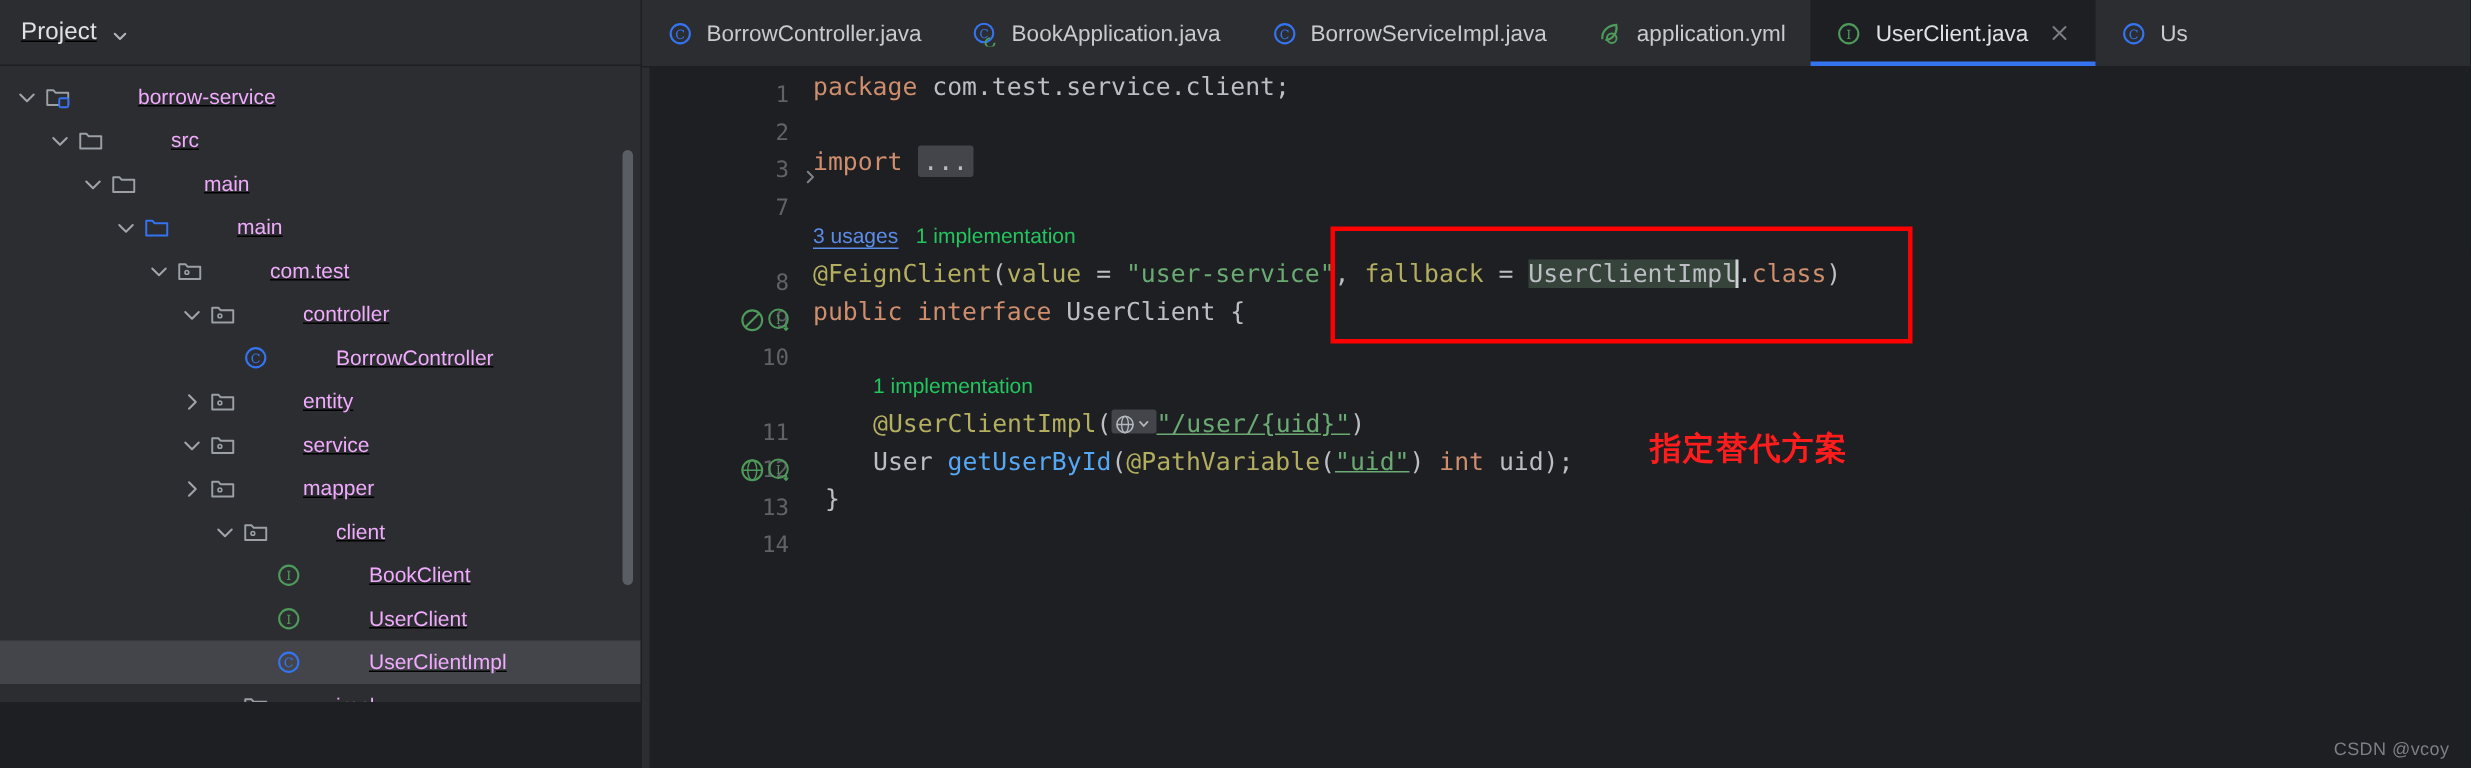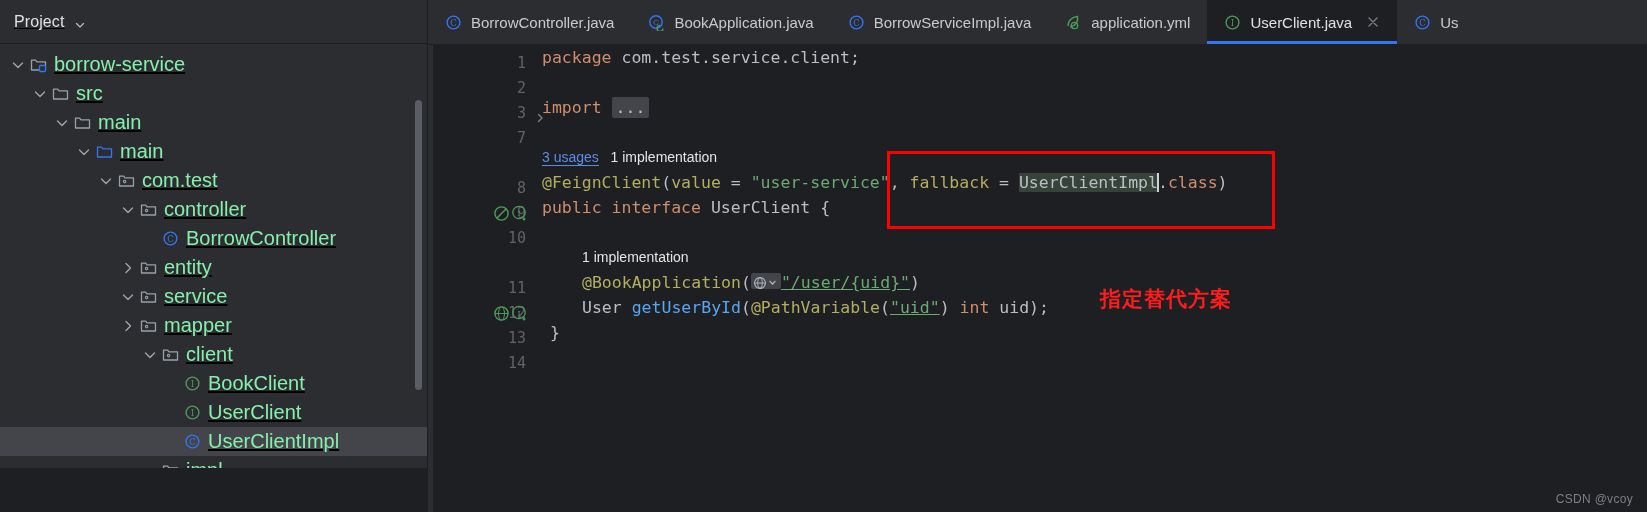--- a/index.html
+++ b/index.html
@@ -79,23 +79,24 @@
   .node-icon {
     width: 17px;
     height: 17px;
     flex: 0 0 17px;
     margin-right: 7px;
     position: relative;
     top: 0px;
   }
   .node-icon svg { display: block; }
   .node-label {
-    color: #86efac;
-    font-size: 20px;
+    color: #f0abfc;
+    font-size: 14px;
     line-height: 17px;
+    margin-left: 38px;
   }
   .sb-scroll {
     position: absolute;
     left: 415px;
     top: 100px;
     width: 7px;
     height: 290px;
     background: #5a5d63;
     border-radius: 4px;
   }
@@ -226,21 +227,21 @@
     font-size: 14px;
     font-family: "Liberation Sans", sans-serif;
     white-space: pre;
     color: #868a91;
   }
   .inlay .usages {
     color: #5a8ce8;
     border-bottom: 1px solid #5a8ce8;
     cursor: pointer;
   }
-  .inlay .impl { color: #e5e5e5; }
+  .inlay .impl { color: #22c55e; }
   .spacer { height: 25px; }
 
   
   .k   { color: #cf8e6d; }
   .anno{ color: #b3ae60; }  
   .str { color: #6aab73; }  
   .pn  { color: #bcbec4; }  
   .id  { color: #bcbec4; }
   .mth { color: #56a8f5; }  
   .typ { color: #bcbec4; }
@@ -656,21 +657,21 @@
         <div class="inlay"><span class="usages">3 usages</span><span>   </span><span class="impl">1 implementation</span></div>
 
         <div class="line"><span class="anno">@FeignClient</span><span class="pn">(</span><span class="anno">value</span><span class="pn"> = </span><span class="str">"user-service"</span><span class="pn">, </span><span class="anno">fallback</span><span class="pn"> = </span><span class="hl-ident"><span class="id">UserClientImpl</span></span><span class="caret"></span><span class="pn">.</span><span class="k">class</span><span class="pn">)</span></div>
 
         <div class="line"><span class="k">public</span><span class="pn"> </span><span class="k">interface</span><span class="pn"> </span><span class="typ">UserClient {</span></div>
 
         <div class="line"></div>
 
         <div class="inlay" style="padding-left:40px"><span class="impl">1 implementation</span></div>
 
-        <div class="line" style="padding-left:40px"><span class="anno">@BookApplication</span><span class="pn">(</span><span class="globe-inlay"><svg width="30" height="16" viewBox="0 0 30 16">
+        <div class="line" style="padding-left:40px"><span class="anno">@UserClientImpl</span><span class="pn">(</span><span class="globe-inlay"><svg width="30" height="16" viewBox="0 0 30 16">
                 <circle cx="9" cy="8" r="5.4" fill="none" stroke="#b4b8bf" stroke-width="1.1"></circle>
                 <ellipse cx="9" cy="8" rx="2.3" ry="5.4" fill="none" stroke="#b4b8bf" stroke-width=".9"></ellipse>
                 <path d="M3.7 8 H14.3" stroke="#b4b8bf" stroke-width=".9"></path>
                 <path d="M19 6.3 L21.5 9 L24 6.3" fill="none" stroke="#b4b8bf" stroke-width="1.2" stroke-linecap="round"></path>
               </svg></span><span class="str ul">"/user/{uid}"</span><span class="pn">)</span></div>
 
         <div class="line" style="padding-left:40px"><span class="typ">User</span><span class="pn"> </span><span class="mth">getUserById</span><span class="pn">(</span><span class="anno">@PathVariable</span><span class="pn">(</span><span class="str ul">"uid"</span><span class="pn">) </span><span class="k">int</span><span class="pn"> </span><span class="id">uid);</span></div>
 
         <div class="line" style="padding-left:8px"><span class="pn">}</span></div>
 

